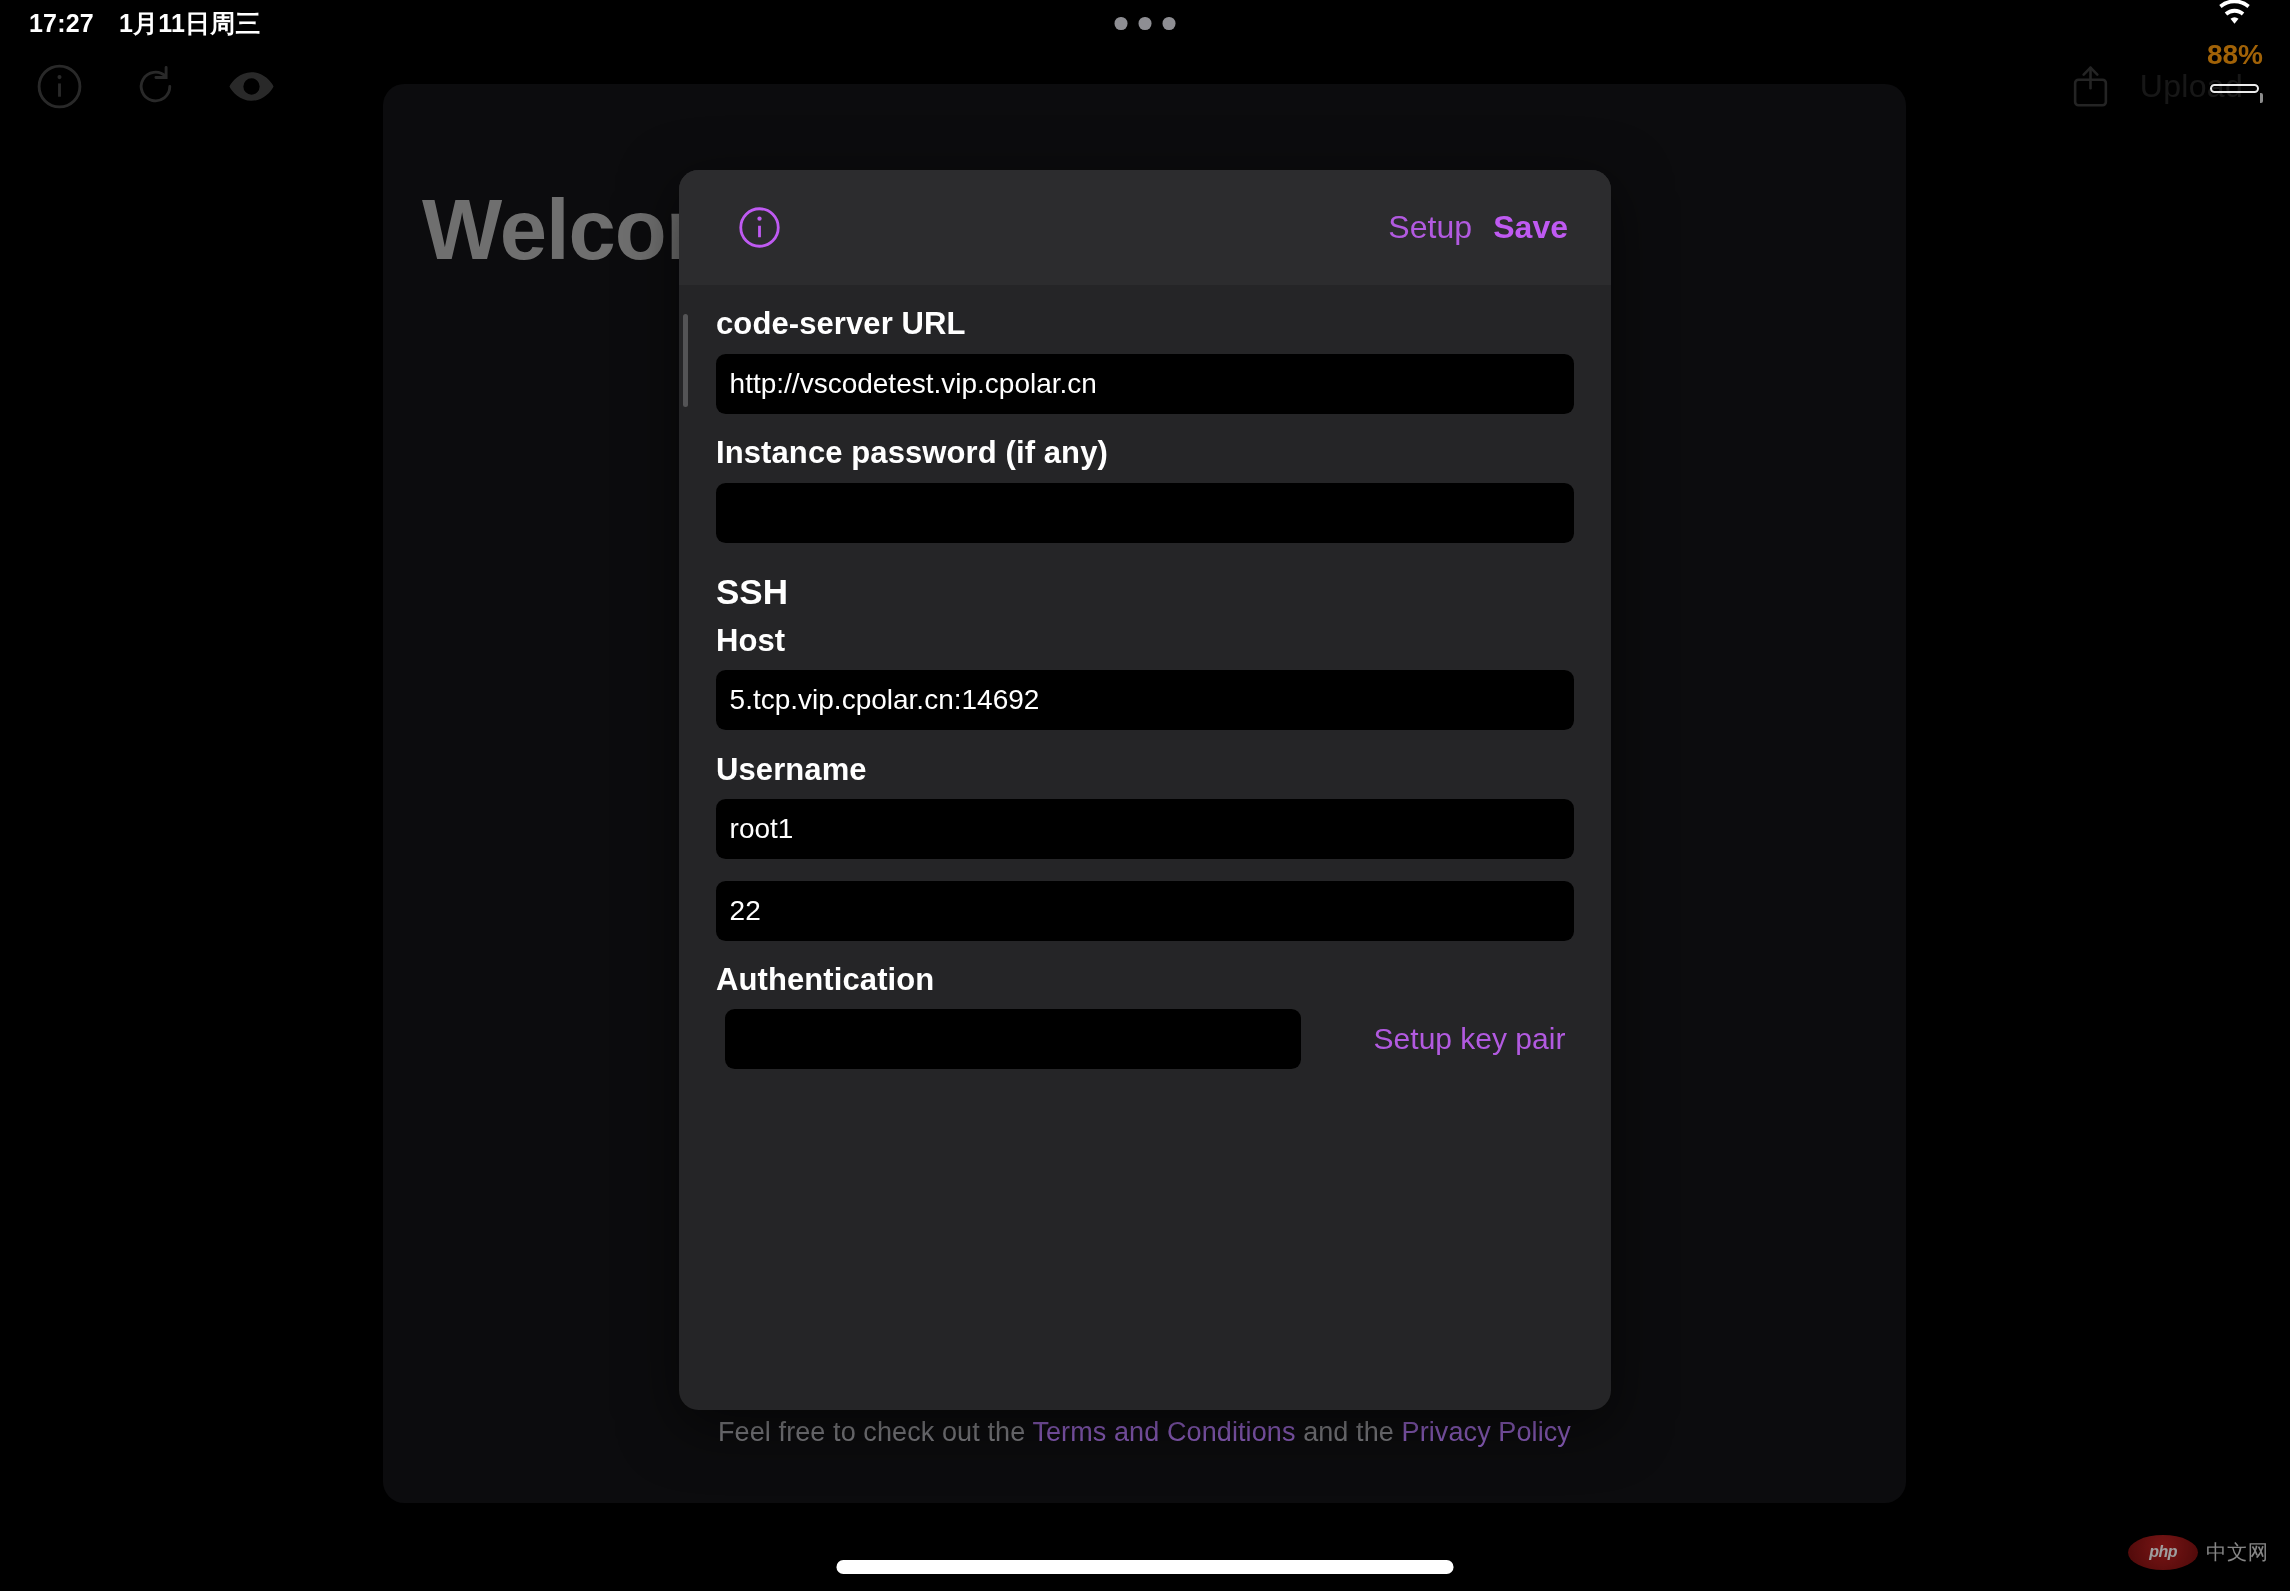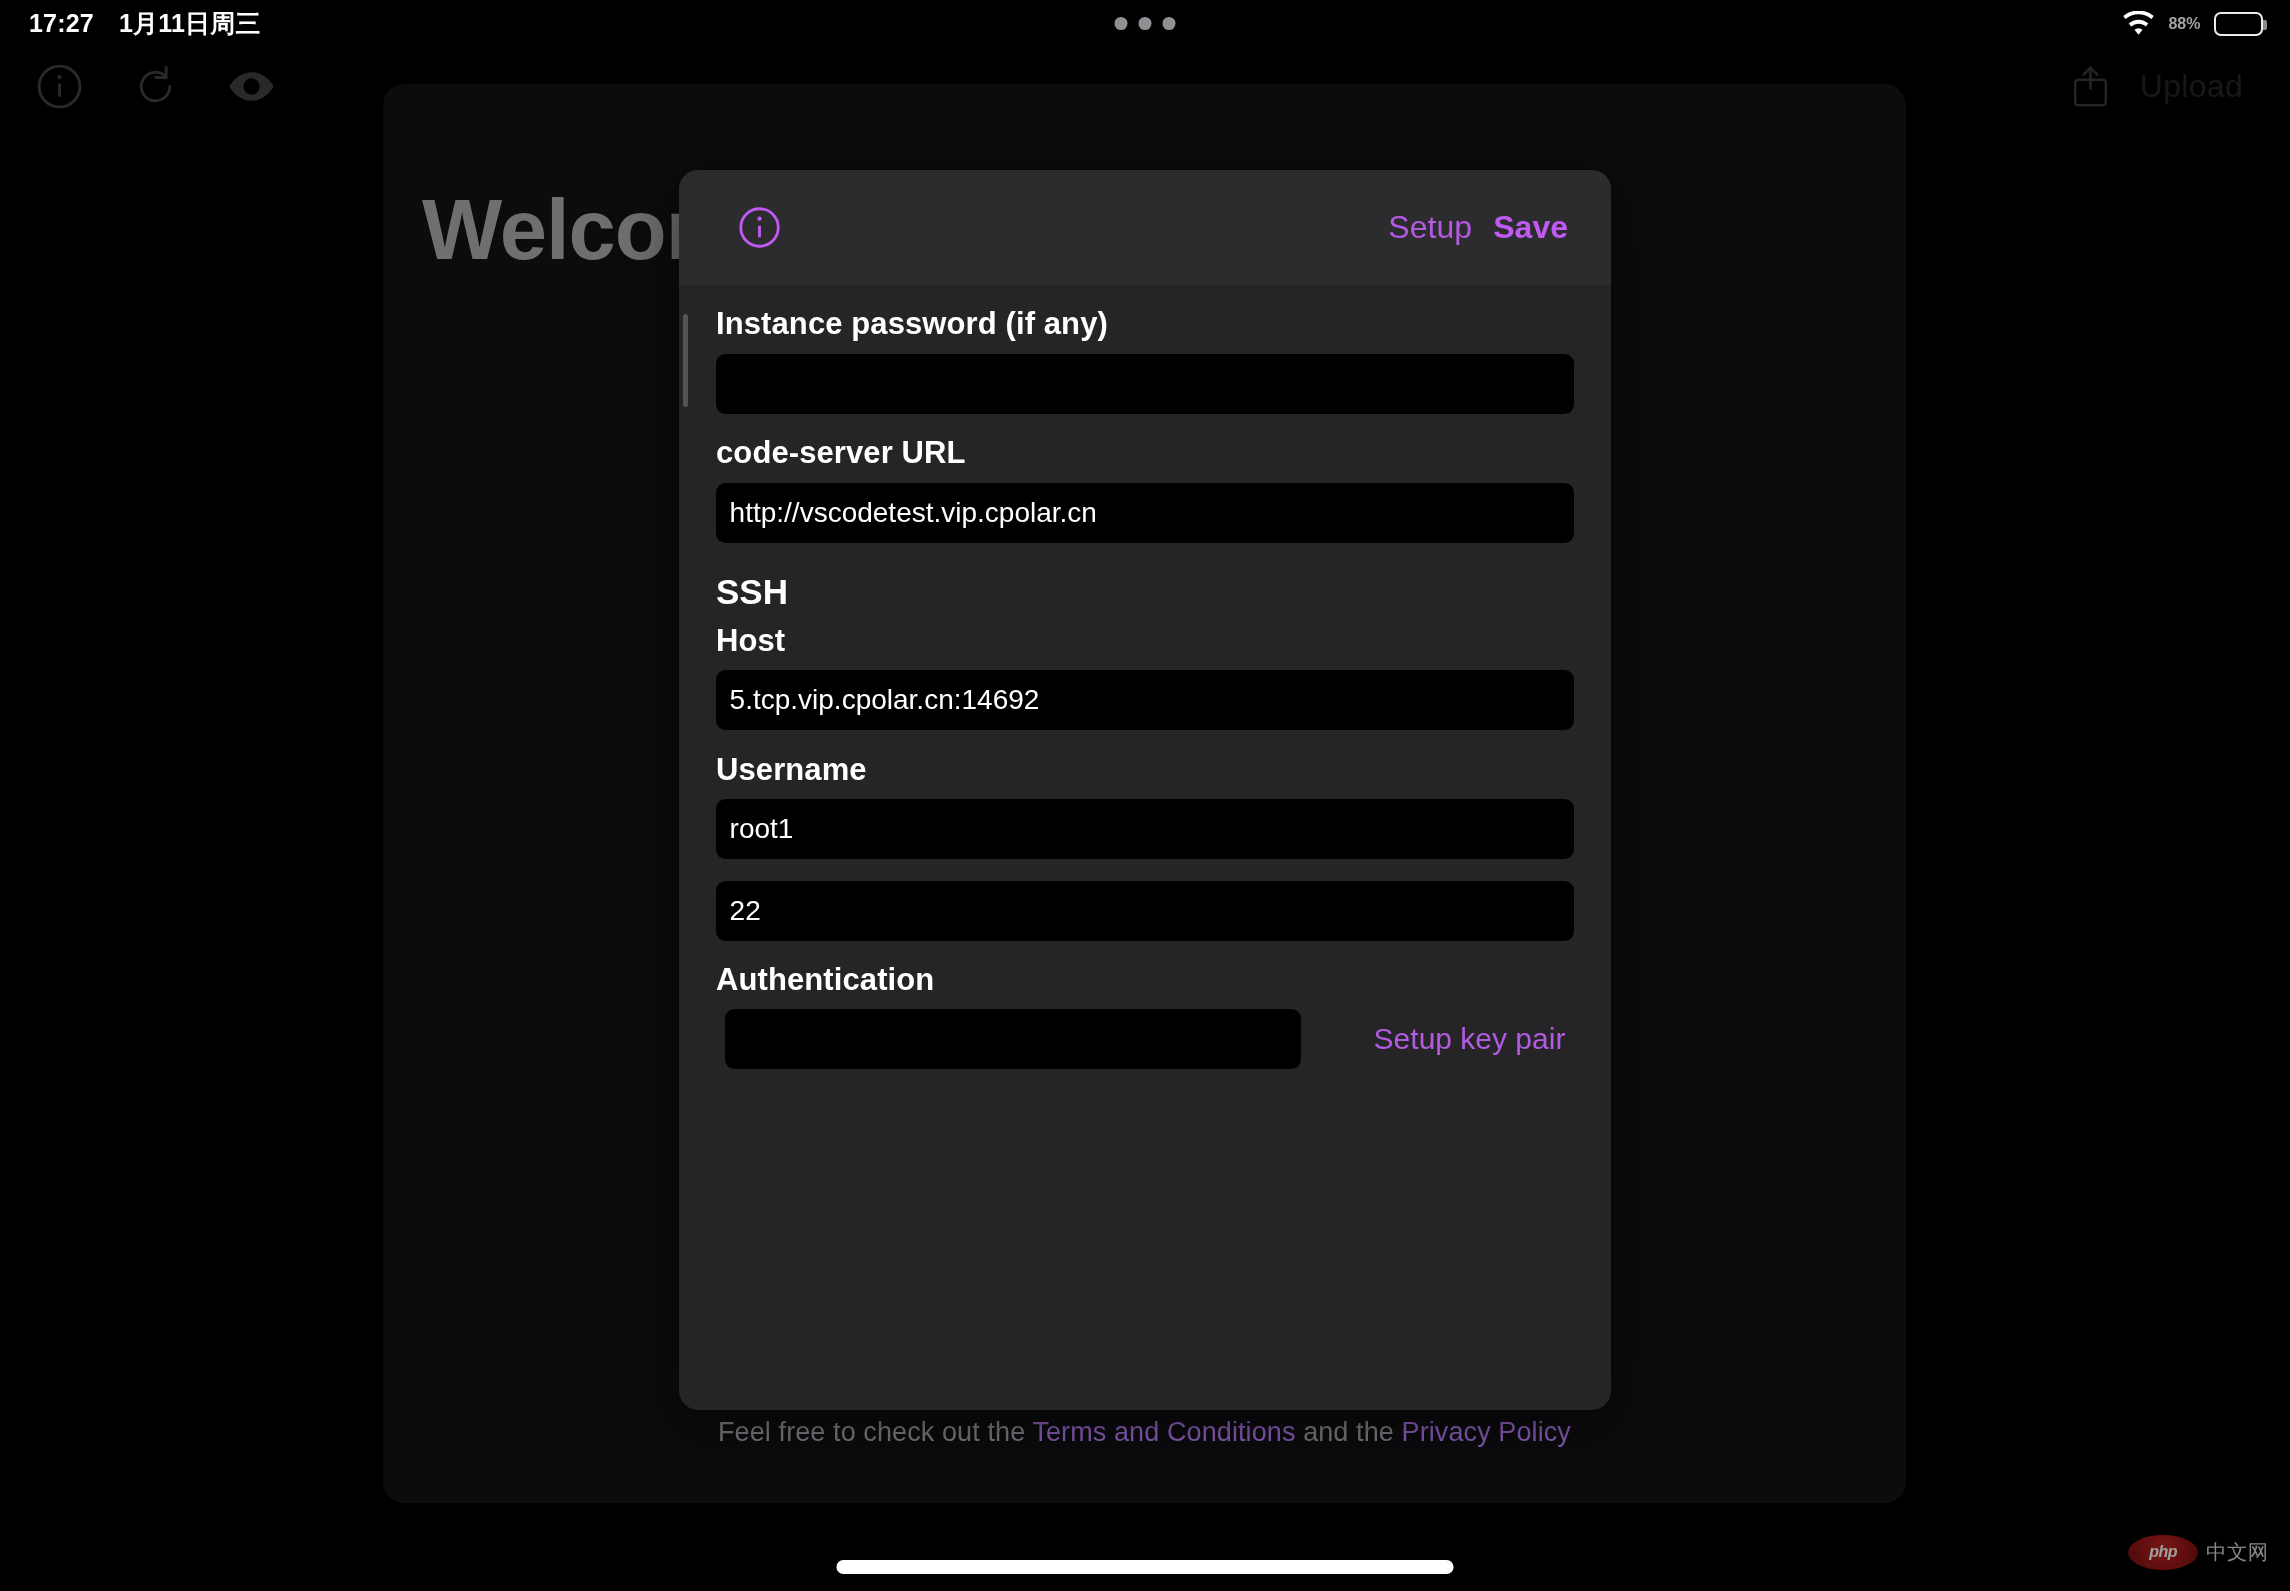--- a/index.html
+++ b/index.html
@@ -54,23 +54,24 @@
     border-radius: 50%;
     background: #8e8e93;
   }
   .sb-right {
     position: absolute;
     right: 27px; top: 0;
     height: 47px;
     display: flex;
     align-items: center;
     gap: 13.6px;
-    color: #a3a3a3;
-    font-size: 16px;
+    color: #a16207;
+    font-size: 28px;
     font-weight: 600;
+    flex-direction: column;
   }
   .wifi-icon { width: 33px; height: 25px; display: block; }
   .battery {
     position: relative;
     width: 49px; height: 24px;
     border: 2.3px solid rgba(255,255,255,.92);
     border-radius: 6.8px;
     padding: 2.4px;
   }
   .battery::after {
@@ -362,27 +363,27 @@
       <div id="modal-actions">
         <span id="cancel-btn">Setup</span>
         <span id="save-btn">Save</span>
       </div>
     </div>
 
     <div id="modal-body">
       <div id="modal-scrollbar"></div>
 
       <div class="field-block">
+        <div class="field-label">code-server URL</div>
+        <input class="text-input" type="text" value="http://vscodetest.vip.cpolar.cn" style="">
+      </div>
+
+      <div class="field-block">
         <div class="field-label">Instance password (if any)</div>
         <input class="text-input" type="text" value="" style="">
-      </div>
-
-      <div class="field-block">
-        <div class="field-label">code-server URL</div>
-        <input class="text-input" type="text" value="http://vscodetest.vip.cpolar.cn" style="">
       </div>
 
       <div class="section-label">SSH</div>
 
       <div class="field-block">
         <div class="field-label">Host</div>
         <input class="text-input" type="text" value="5.tcp.vip.cpolar.cn:14692" style="">
       </div>
 
       <div class="field-block">

